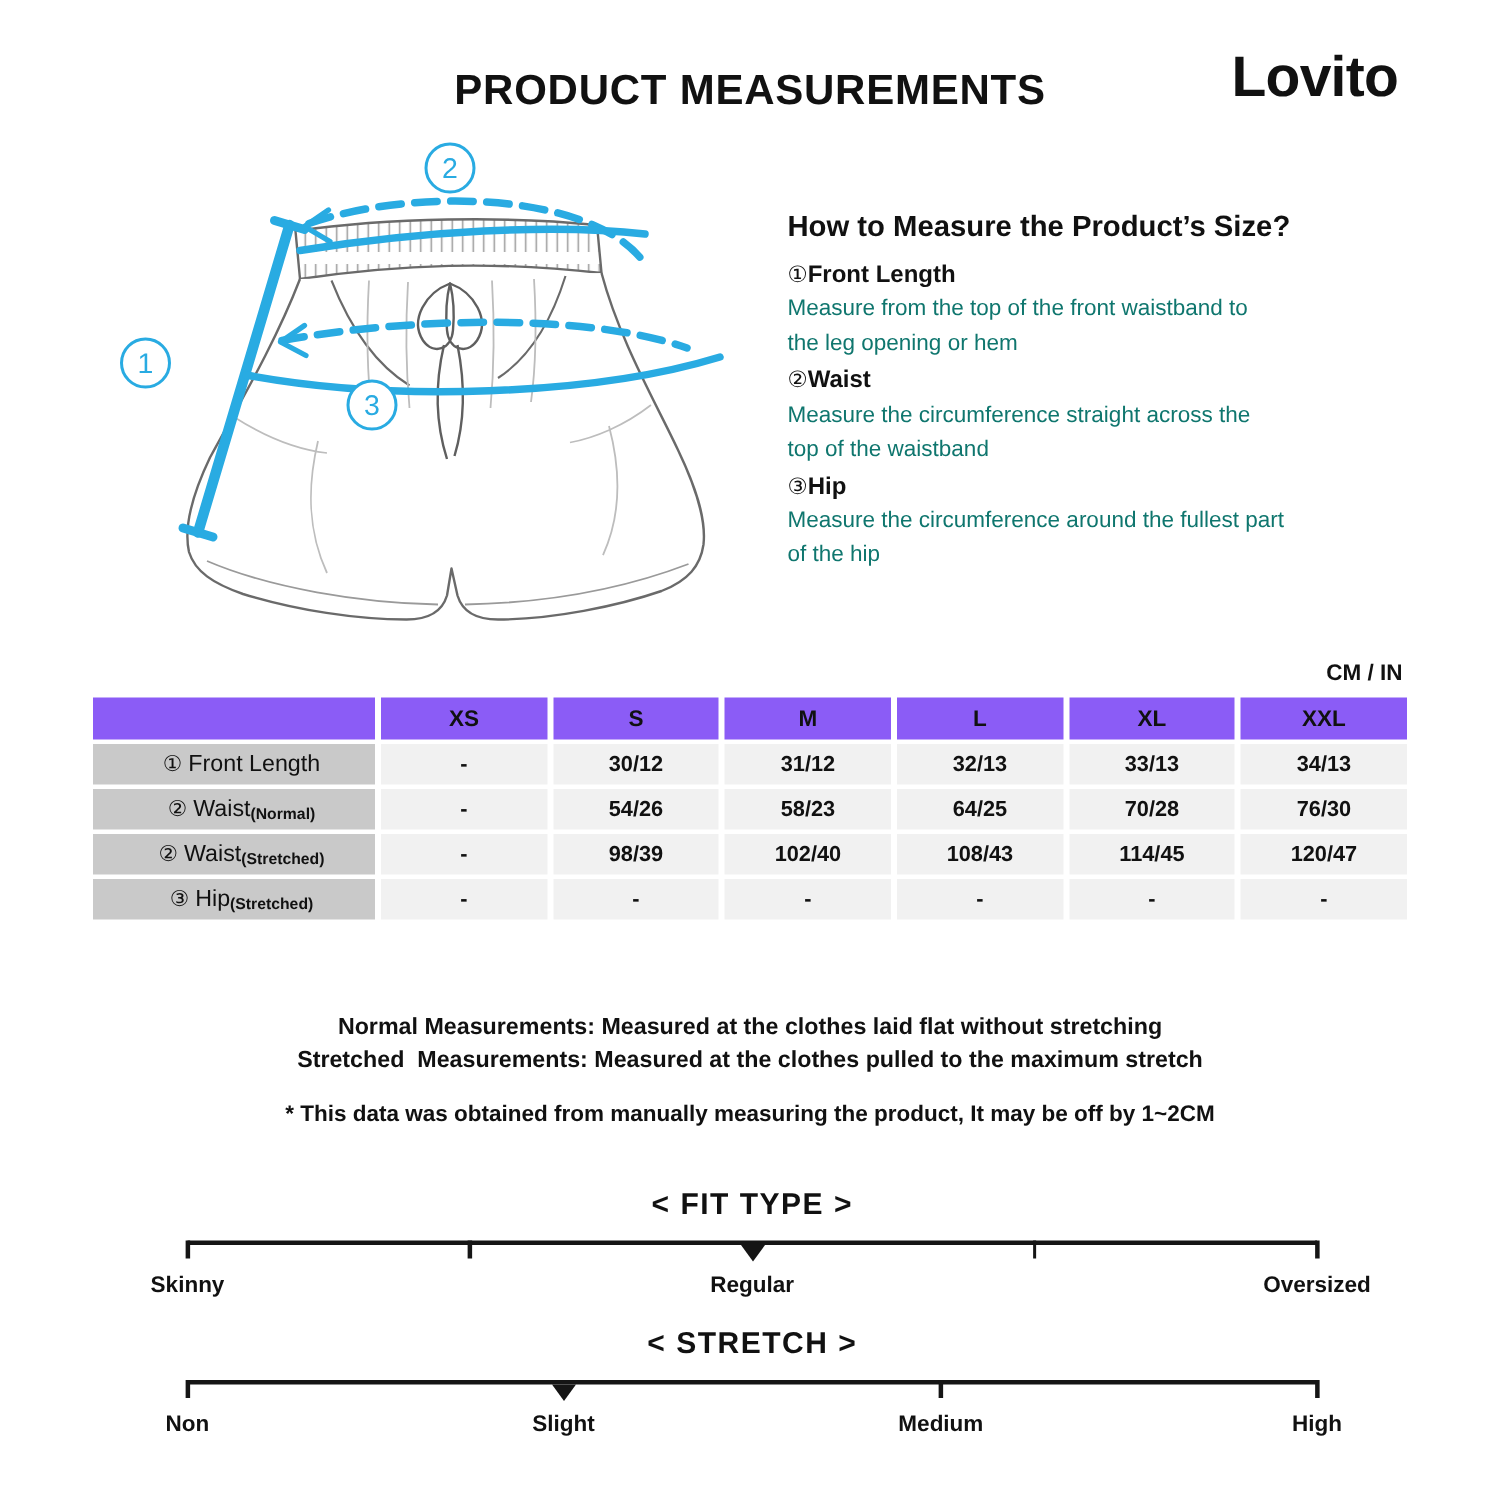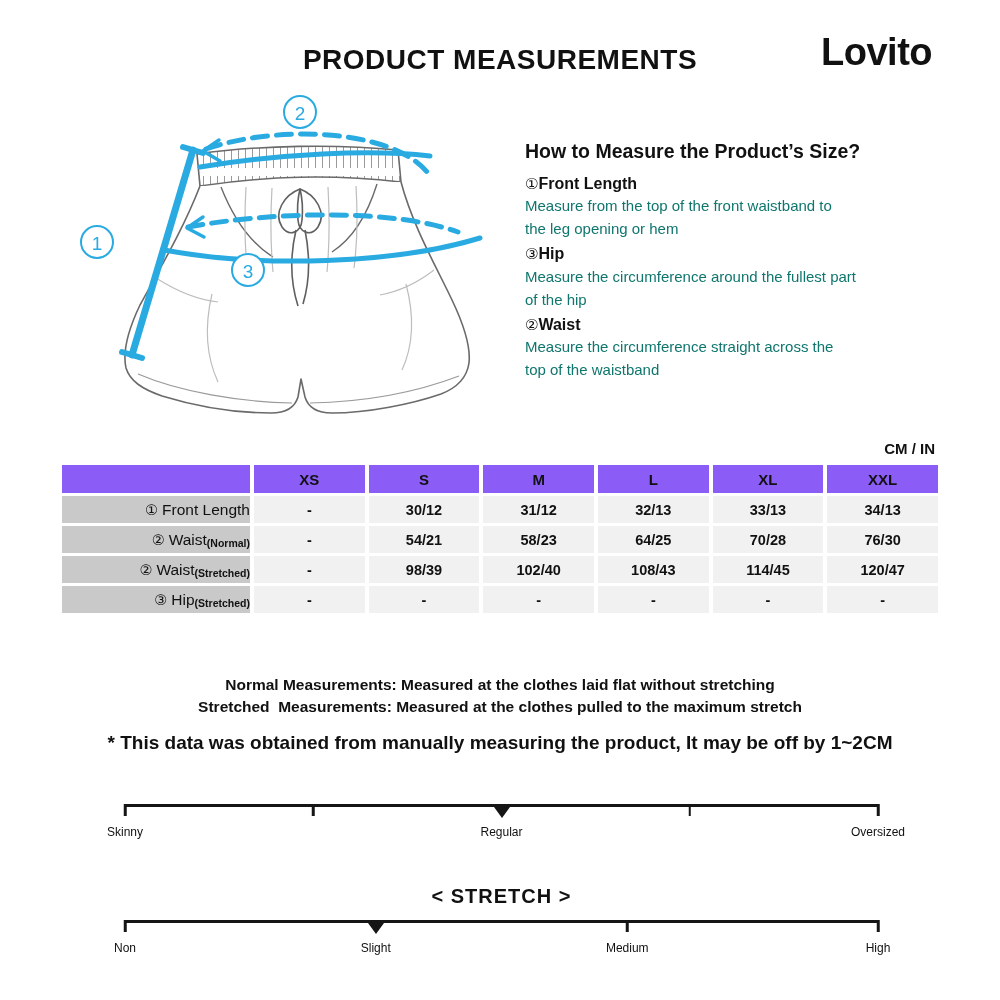--- a/index.html
+++ b/index.html
@@ -20,42 +20,42 @@
   .mi-name{font-size:16px;font-weight:bold;line-height:1.4;}
   .mi-num{font-weight:normal;font-size:15px;}
   .mi-desc{font-size:15px;color:#0f766e;line-height:1.53;margin:0 0 2px 0;white-space:pre-line;}
 
   
   .unit{position:absolute;top:440px;right:65px;font-size:15px;font-weight:bold;}
   .mtable{position:absolute;left:58px;top:462px;width:884px;border-collapse:separate;
           border-spacing:4px 3px;table-layout:fixed;}
   .mtable th{background:#8b5cf6;font-size:15px;font-weight:bold;height:28px;padding:0;}
   .mtable td{padding:0;height:27px;}
-  .rowlabel{background:#c9c9c9;text-align:right;padding-left:10px !important;font-size:15.5px;}
+  .rowlabel{background:#c9c9c9;text-align:center;padding-left:10px !important;font-size:15.5px;}
   .rnum{font-size:14.5px;margin-right:4px;}
   .rsub{font-size:10.5px;font-weight:bold;position:relative;top:2px;}
   .val{background:#f1f1f1;font-weight:bold;font-size:14.5px;text-align:center;}
 
   
   .notes{position:absolute;top:674px;left:0;width:1000px;text-align:center;
          font-size:15.5px;font-weight:bold;line-height:22px;}
   .notes-line2{white-space:pre-wrap;}
-  .disclaimer{margin-top:14px;font-size:19px;font-weight:bold;}
+  .disclaimer{margin-top:14px;font-size:15px;font-weight:bold;}
 
   
   .scale{position:absolute;left:125px;width:753px;}
   .scale-fit{top:792px;}
   .scale-stretch{top:885px;}
   .scale-title{text-align:center;font-size:20px;font-weight:bold;letter-spacing:1px;}
   .track{position:relative;margin-top:12px;height:14px;}
   .track-line{position:absolute;left:0;right:0;top:0;height:3px;background:#151515;}
   .tick{position:absolute;top:0;width:2.5px;height:12px;background:#151515;transform:translateX(-50%);}
   .marker{position:absolute;top:3px;width:0;height:0;border-left:8px solid transparent;
           border-right:8px solid transparent;border-top:11px solid #151515;transform:translateX(-50%);}
-  .scale-labels{position:relative;margin-top:7px;height:18px;font-size:12px;font-weight:normal;}
+  .scale-labels{position:relative;margin-top:7px;height:18px;font-size:15px;font-weight:bold;}
   .slabel{position:absolute;transform:translateX(-50%);white-space:nowrap;}
 </style>
 </head>
 <body>
 
 <div class="page">
 
   <div class="title">PRODUCT MEASUREMENTS</div>
   <div class="brand">Lovito</div>
 
@@ -133,28 +133,28 @@
 
   <div class="howto">
     <div class="howto-heading">How to Measure the Product’s Size?</div>
 
     <div>
       <div class="mi-name"><span class="mi-num">①</span><span>Front Length</span></div>
       <p class="mi-desc">Measure from the top of the front waistband to
 the leg opening or hem</p>
     </div>
     <div>
+      <div class="mi-name"><span class="mi-num">②</span><span>Waist</span></div>
+      <p class="mi-desc">Measure the circumference straight across the
+top of the waistband</p>
+    </div>
+    <div>
       <div class="mi-name"><span class="mi-num">③</span><span>Hip</span></div>
       <p class="mi-desc">Measure the circumference around the fullest part
 of the hip</p>
-    </div>
-    <div>
-      <div class="mi-name"><span class="mi-num">②</span><span>Waist</span></div>
-      <p class="mi-desc">Measure the circumference straight across the
-top of the waistband</p>
     </div>
   </div>
 
   <div class="unit">CM / IN</div>
 
   <table class="mtable">
     <colgroup>
         <col style="width:188px">
         <col>
         <col>
@@ -180,21 +180,21 @@
         <td class="val">-</td>
         <td class="val">30/12</td>
         <td class="val">31/12</td>
         <td class="val">32/13</td>
         <td class="val">33/13</td>
         <td class="val">34/13</td>
       </tr>
       <tr>
         <td class="rowlabel"><span class="rnum">②</span><span>Waist</span><span class="rsub">(Normal)</span></td>
         <td class="val">-</td>
-        <td class="val">54/21</td>
+        <td class="val">54/26</td>
         <td class="val">58/23</td>
         <td class="val">64/25</td>
         <td class="val">70/28</td>
         <td class="val">76/30</td>
       </tr>
       <tr>
         <td class="rowlabel"><span class="rnum">②</span><span>Waist</span><span class="rsub">(Stretched)</span></td>
         <td class="val">-</td>
         <td class="val">98/39</td>
         <td class="val">102/40</td>
@@ -214,20 +214,21 @@
     </tbody>
   </table>
 
   <div class="notes">
     <div>Normal Measurements: Measured at the clothes laid flat without stretching</div>
     <div class="notes-line2">Stretched  Measurements: Measured at the clothes pulled to the maximum stretch</div>
     <div class="disclaimer">* This data was obtained from manually measuring the product, It may be off by 1~2CM</div>
   </div>
 
   <div class="scale scale-fit">
+    <div class="scale-title">&lt; FIT TYPE &gt;</div>
     <div class="track">
       <div class="track-line"></div>
       <div class="tick" style="left:0%"></div>
       <div class="tick" style="left:25%"></div>
       <div class="tick" style="left:75%"></div>
       <div class="tick" style="left:100%"></div>
       <div class="marker" style="left:50%"></div>
     </div>
     <div class="scale-labels">
       <span class="slabel" style="left:0%">Skinny</span>

